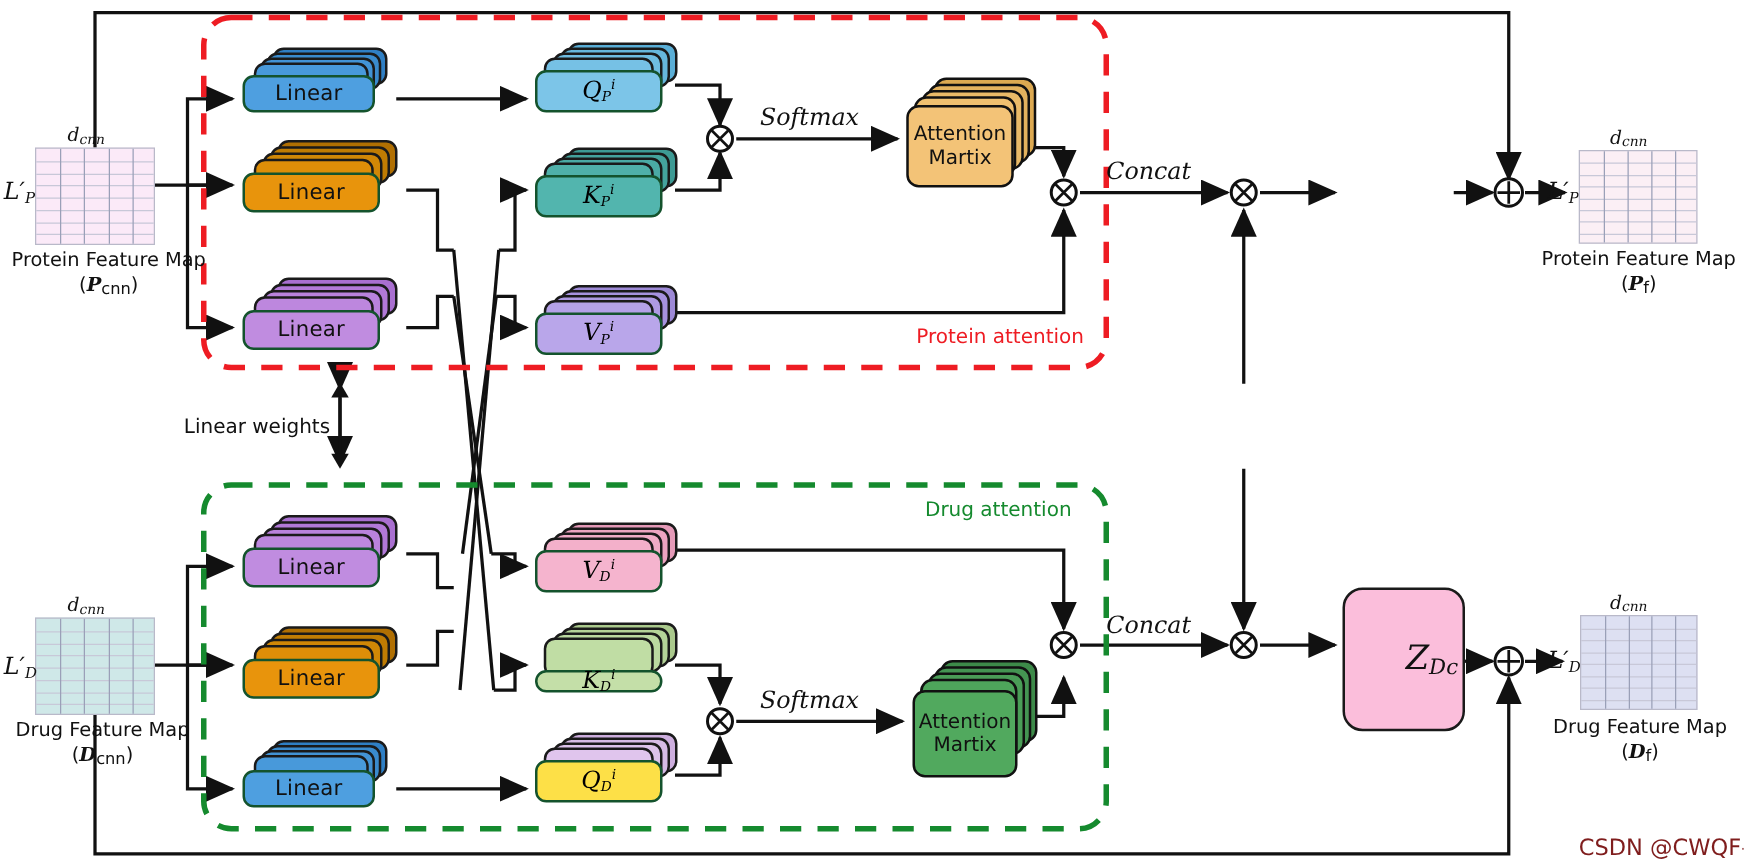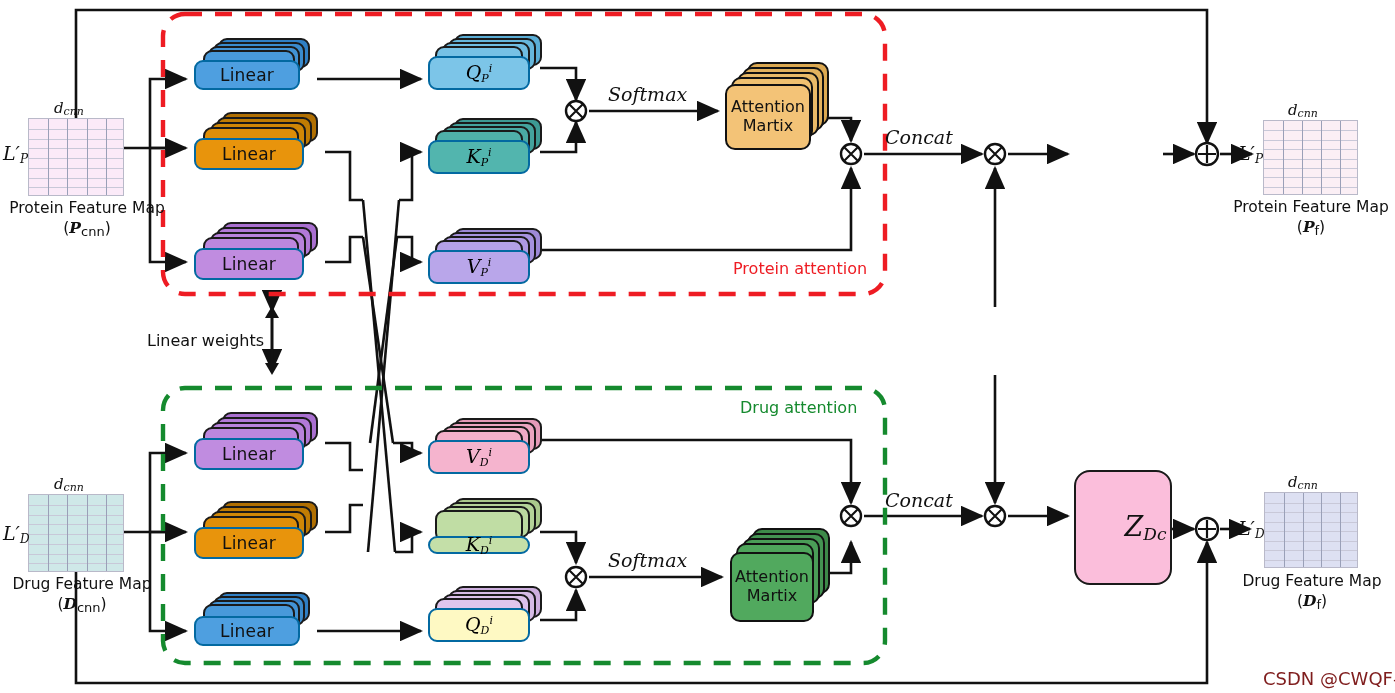--- a/index.html
+++ b/index.html
@@ -7,21 +7,21 @@
   #canvas{position:relative;width:1395px;height:693px;background:#fff;overflow:hidden;}
   #svg{position:absolute;left:0;top:0;width:1395px;height:693px;}
 
   
   .stack{position:absolute;}
   .stack .sheet{
     position:absolute;border:2px solid #1a1a1a;border-radius:9px;
     box-sizing:border-box;
   }
   .stack .face{
-    position:absolute;left:0;bottom:0;border:2px solid #0369a1;border-radius:9px;
+    position:absolute;left:0;bottom:0;border:2px solid #14532d;border-radius:9px;
     box-sizing:border-box;display:flex;align-items:center;justify-content:center;
   }
   .stack .lbl{
     font-size:17px;color:#111;font-weight:500;letter-spacing:.2px;
     white-space:nowrap;
   }
   .mathlbl{font-family:"DejaVu Serif","Liberation Serif",serif;font-style:italic;font-size:19px;}
   .mathlbl sup{font-style:italic;font-size:11px;vertical-align:super;}
   .mathlbl sub{font-style:italic;font-size:11px;vertical-align:-.25em;}
 
@@ -387,21 +387,21 @@
     <div class="face" style="left:0px;bottom:0px;width:102px;height:18px;background:#c4dfa8;">
       <span class="mathlbl">K<sub>D</sub><sup>i</sup></span>
     </div>
   </div>
 
   <div class="stack" style="left:428px;top:586px;width:118px;height:56px;">
     <div class="sheet" style="left:26px;top:0px;width:88px;height:32px;background:#cdaede;"></div>
     <div class="sheet" style="left:20px;top:4px;width:88px;height:32px;background:#d6bbe5;"></div>
     <div class="sheet" style="left:14px;top:8px;width:88px;height:32px;background:#dcc2ea;"></div>
     <div class="sheet" style="left:7px;top:12px;width:88px;height:32px;background:#e0c5ed;"></div>
-    <div class="face" style="left:0px;bottom:0px;width:102px;height:34px;background:#fef9c3;">
+    <div class="face" style="left:0px;bottom:0px;width:102px;height:34px;background:#fde047;">
       <span class="mathlbl">Q<sub>D</sub><sup>i</sup></span>
     </div>
   </div>
 
   <div class="opword" style="left:608px;top:549px;">Softmax</div>
 
   <div class="amx" style="left:730px;top:528px;width:104px;height:94px;">
     <div class="sh" style="left:22px;top:0px;width:78px;height:66px;background:#3d8a49;"></div>
     <div class="sh" style="left:17px;top:5px;width:78px;height:66px;background:#449452;"></div>
     <div class="sh" style="left:12px;top:10px;width:78px;height:66px;background:#4a9d57;"></div>

